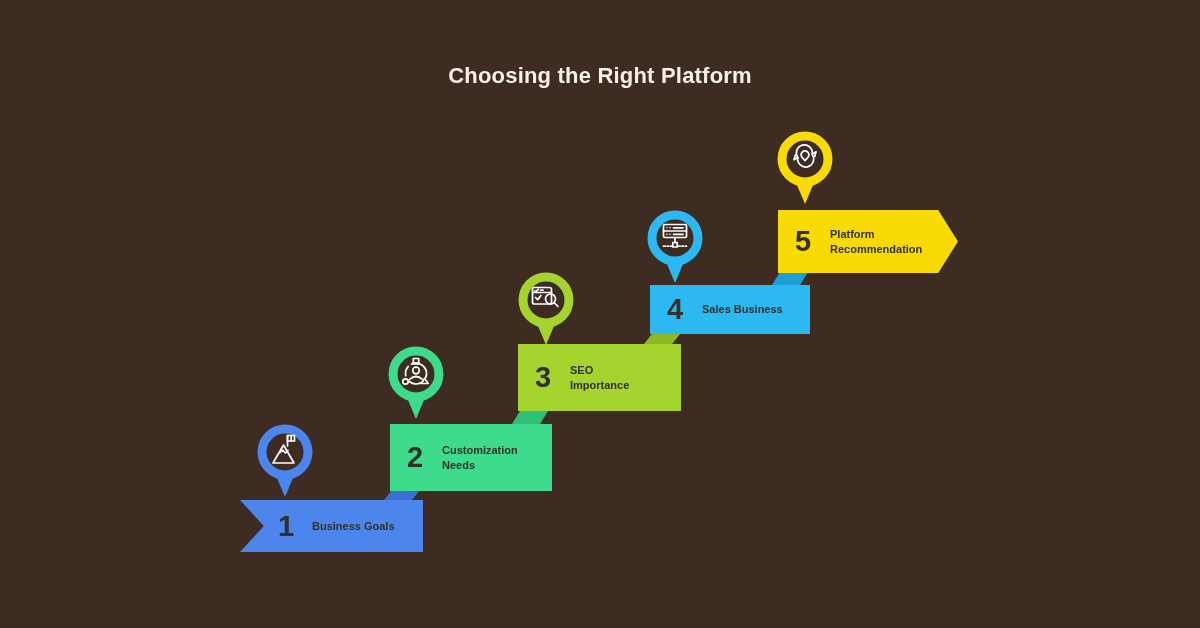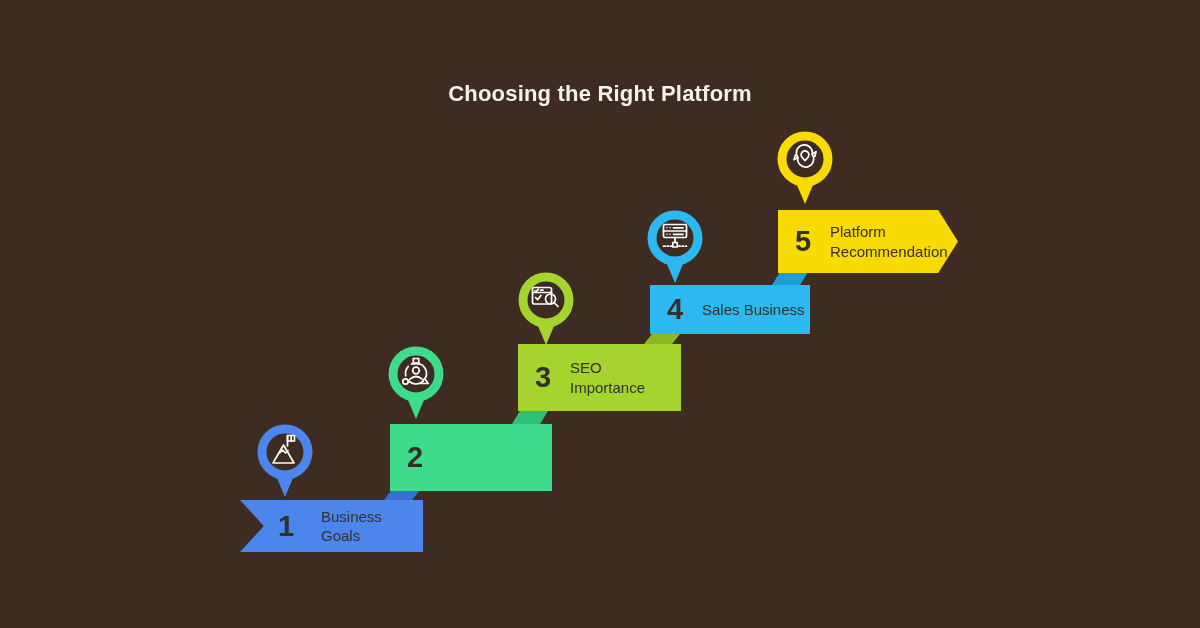--- a/index.html
+++ b/index.html
@@ -2,33 +2,33 @@
 <html><head>
 <meta charset="utf-8">
 <style>
   html,body{margin:0;padding:0;}
   body{
     width:1200px;height:628px;overflow:hidden;
     font-family:"Liberation Sans", sans-serif;
   }
   .canvas{position:relative;width:1200px;height:628px;background:#3E2B21;}
   .title{
-    position:absolute;left:0;right:0;top:63px;margin:18px;
+    position:absolute;left:0;right:0;top:63px;margin:0;
     text-align:center;font-size:22px;font-weight:700;color:#F7F2E9;letter-spacing:.2px;
   }
   
   .box{
     position:absolute;display:flex;align-items:center;z-index:2;
     color:#333028;
   }
   .num{font-size:29px;font-weight:700;width:20px;text-align:center;flex:0 0 auto;}
-  .lbl{font-size:15px;line-height:1.3;white-space:pre-line;margin-left:17px;}
+  .lbl{font-size:11px;line-height:1.3;white-space:pre-line;margin-left:17px;font-weight:bold;}
   .box1{left:240px;top:500px;width:183px;height:52px;
         clip-path:polygon(0 0,100% 0,100% 100%,0 100%,13% 50%);padding-left:36px;box-sizing:border-box;}
-  .box1 .lbl{margin-left:25px;}
+  .box1 .lbl{margin-left:16px;}
   .box2{left:390px;top:424px;width:162px;height:67px;padding-left:15px;box-sizing:border-box;}
   .box3{left:518px;top:344px;width:163px;height:67px;padding-left:15px;box-sizing:border-box;}
   .box4{left:650px;top:285px;width:160px;height:49px;padding-left:15px;box-sizing:border-box;}
   .box5{left:778px;top:210px;width:180px;height:63px;
         clip-path:polygon(0 0,89% 0,100% 50%,89% 100%,0 100%);padding-left:15px;box-sizing:border-box;}
   
   .fold{position:absolute;width:36px;z-index:1;clip-path:polygon(22% 0,100% 0,78% 100%,0 100%);}
   .fold1{left:384px;top:490px;height:10px;}
   .fold2{left:512px;top:411px;height:13px;}
   .fold3{left:644px;top:334px;height:10px;}
@@ -78,20 +78,22 @@
         <circle cx="32" cy="26.5" r="3.3"></circle>
         <path d="M25.5,35.5 q6.5,-6 13,0"></path>
         <rect x="29.3" y="14.5" width="5.4" height="5.4"></rect>
         <circle cx="21.5" cy="37.5" r="2.7"></circle>
         <path d="M40.5,34.5 l3.8,5 h-7.2 Z"></path>
       </g>
     </svg>
   </div>
   <div class="box box2" style="background-color: rgb(62, 219, 140); color: rgb(51, 48, 40);">
     <span class="num">2</span>
+    <span class="lbl">Customization
+Needs</span>
   </div>
   <div class="fold fold2" style="background-color: rgb(46, 192, 119);"></div>
 
   <div class="pin pin3">
     <svg width="64" height="86" viewBox="0 0 64 86">
       <path d="M21,49 L32,75 L43,49 Z" fill="#A6D42E"></path>
       <circle cx="32" cy="30" r="23" fill="none" stroke-width="9" stroke="#A6D42E"></circle>
       <g class="glyph">
         <rect x="18.5" y="17.5" width="19" height="16.5" rx="2"></rect>
         <path d="M18.5,22.5 H37.5"></path>

